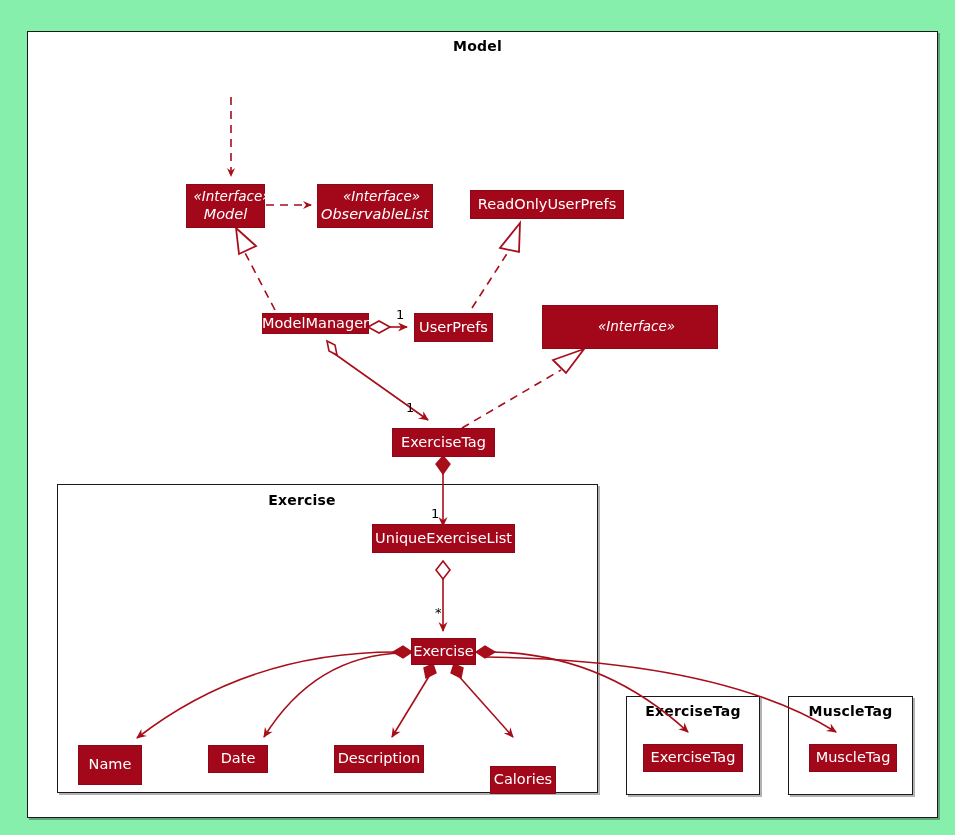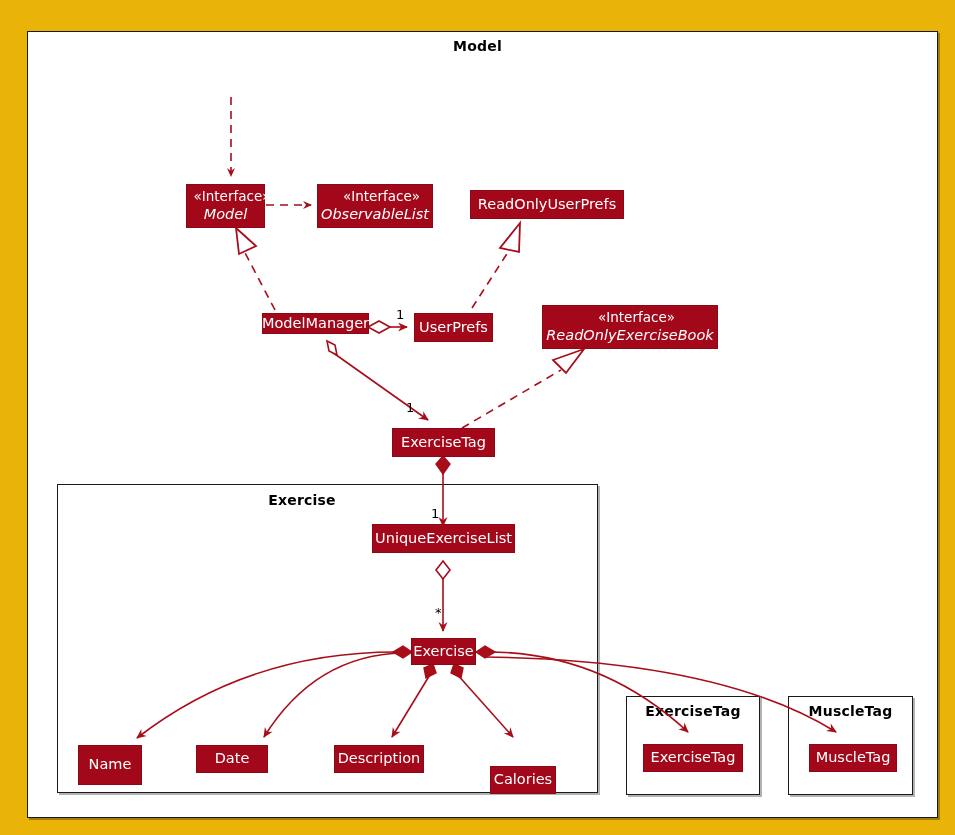--- a/index.html
+++ b/index.html
@@ -4,21 +4,21 @@
 <style>
   html, body {
     margin: 0;
     padding: 0;
     background: #FFFFFF;
   }
   #canvas {
     position: relative;
     width: 955px;
     height: 835px;
-    background: #eab308;
+    background: #86efac;
     font-family: "DejaVu Sans", sans-serif;
     overflow: hidden;
   }
   .pkg {
     position: absolute;
     border: 1.5px solid #1A1A1A;
     background: #FFFFFF;
     box-sizing: border-box;
     box-shadow: 2px 2px 0px rgba(0,0,0,0.30);
   }
@@ -39,20 +39,21 @@
     flex-direction: column;
     align-items: center;
     justify-content: center;
     font-size: 14.5px;
     line-height: 1.32;
     white-space: nowrap;
     text-align: center;
     border: 1px solid #8E0716;
   }
   .cls .stereo {
+    font-style: italic;
     font-size: 13.5px;
     padding-left: 13px;
   }
   .cls.iface .nm {
     font-style: italic;
   }
   svg.edges {
     position: absolute;
     left: 0;
     top: 0;
@@ -188,40 +189,39 @@
   <div class="cls" style="left:262px; top:313px; width:107px; height:21px;">
     <span class="nm">ModelManager</span>
   </div>
 
   <div class="cls" style="left:414px; top:313px; width:79px; height:29px;align-items:center;">
     <span class="nm">UserPrefs</span>
   </div>
 
   <div class="cls iface" style="left:542px; top:305px; width:176px; height:44px;">
     <span class="stereo">«Interface»</span>
-    <span class="nm">ReadOnlyExerciseBook</span>
   </div>
 
   <div class="cls" style="left:392px; top:428px; width:103px; height:29px;">
     <span class="nm">ExerciseTag</span>
   </div>
 
   <div class="cls" style="left:372px; top:524px; width:143px; height:29px;">
     <span class="nm">UniqueExerciseList</span>
   </div>
 
   <div class="cls" style="left:411px; top:638px; width:65px; height:27px;">
     <span class="nm">Exercise</span>
   </div>
 
   <div class="cls" style="left:78px; top:745px; width:64px; height:40px;">
     <span class="nm">Name</span>
   </div>
 
-  <div class="cls" style="left:196px; top:745px; width:72px; height:28px;">
+  <div class="cls" style="left:208px; top:745px; width:60px; height:28px;">
     <span class="nm">Date</span>
   </div>
 
   <div class="cls" style="left:334px; top:745px; width:90px; height:28px;align-items:center;">
     <span class="nm">Description</span>
   </div>
 
   <div class="cls" style="left:490px; top:766px; width:66px; height:28px;">
     <span class="nm">Calories</span>
   </div>

